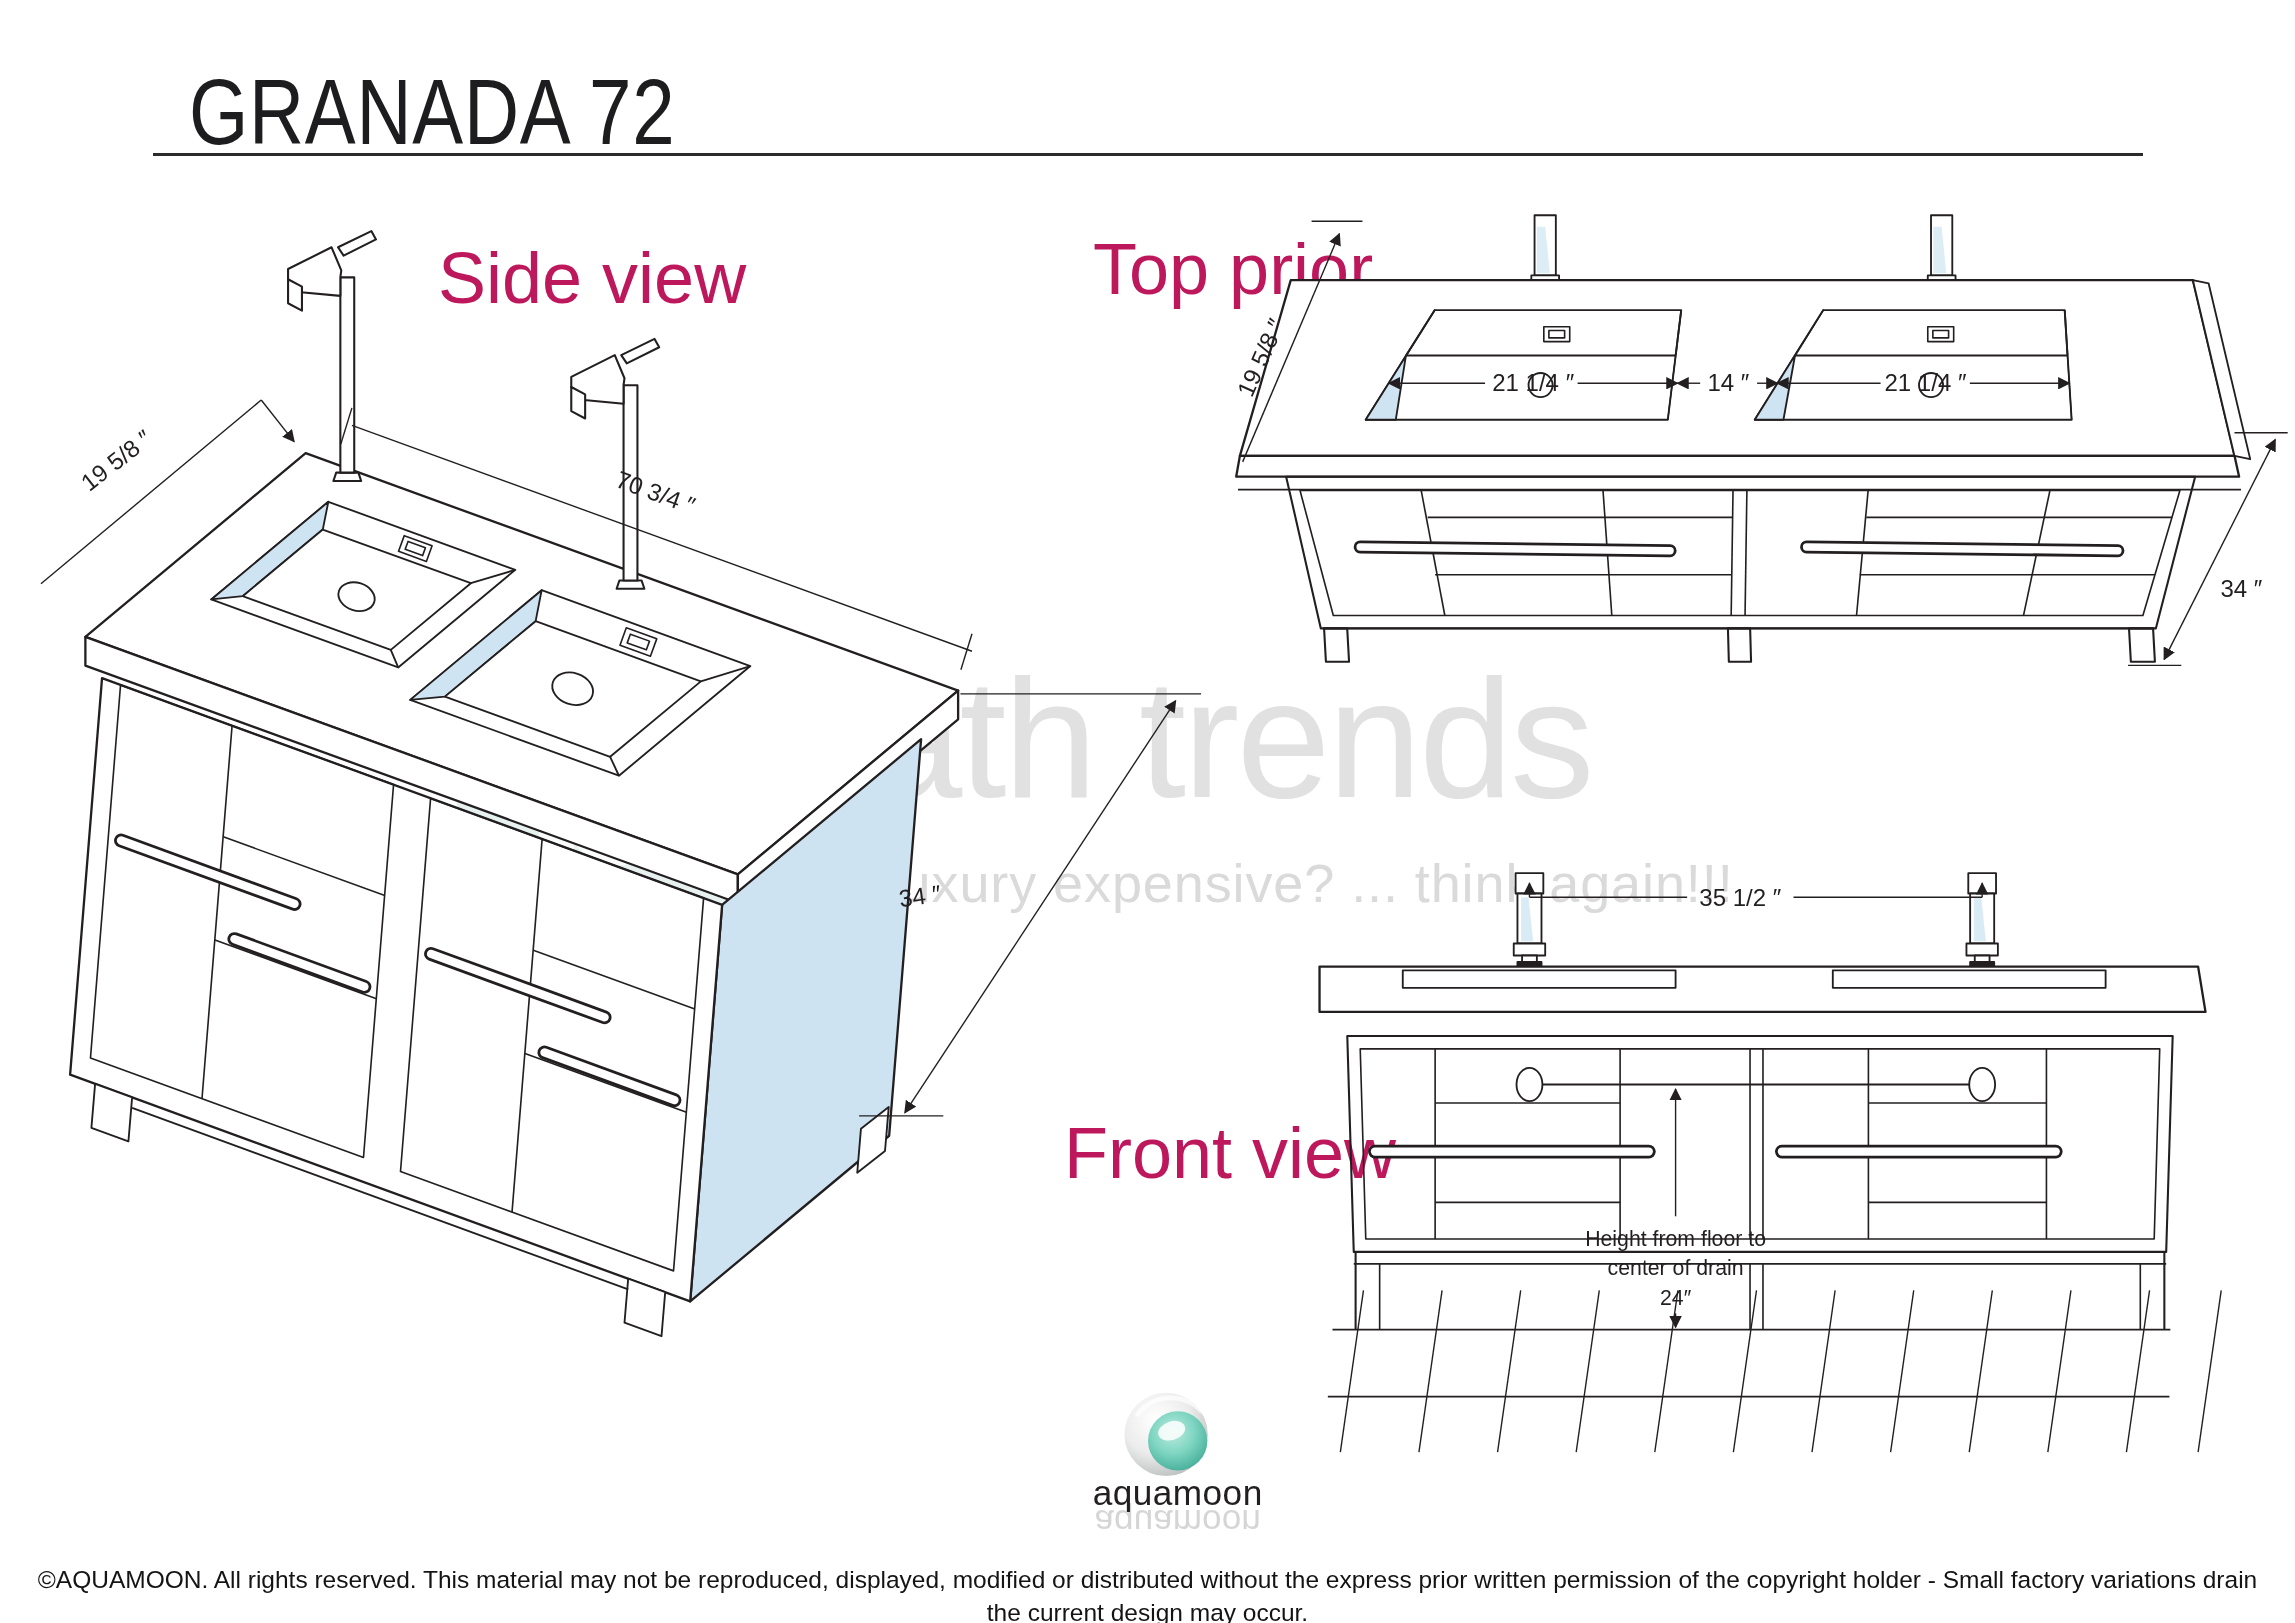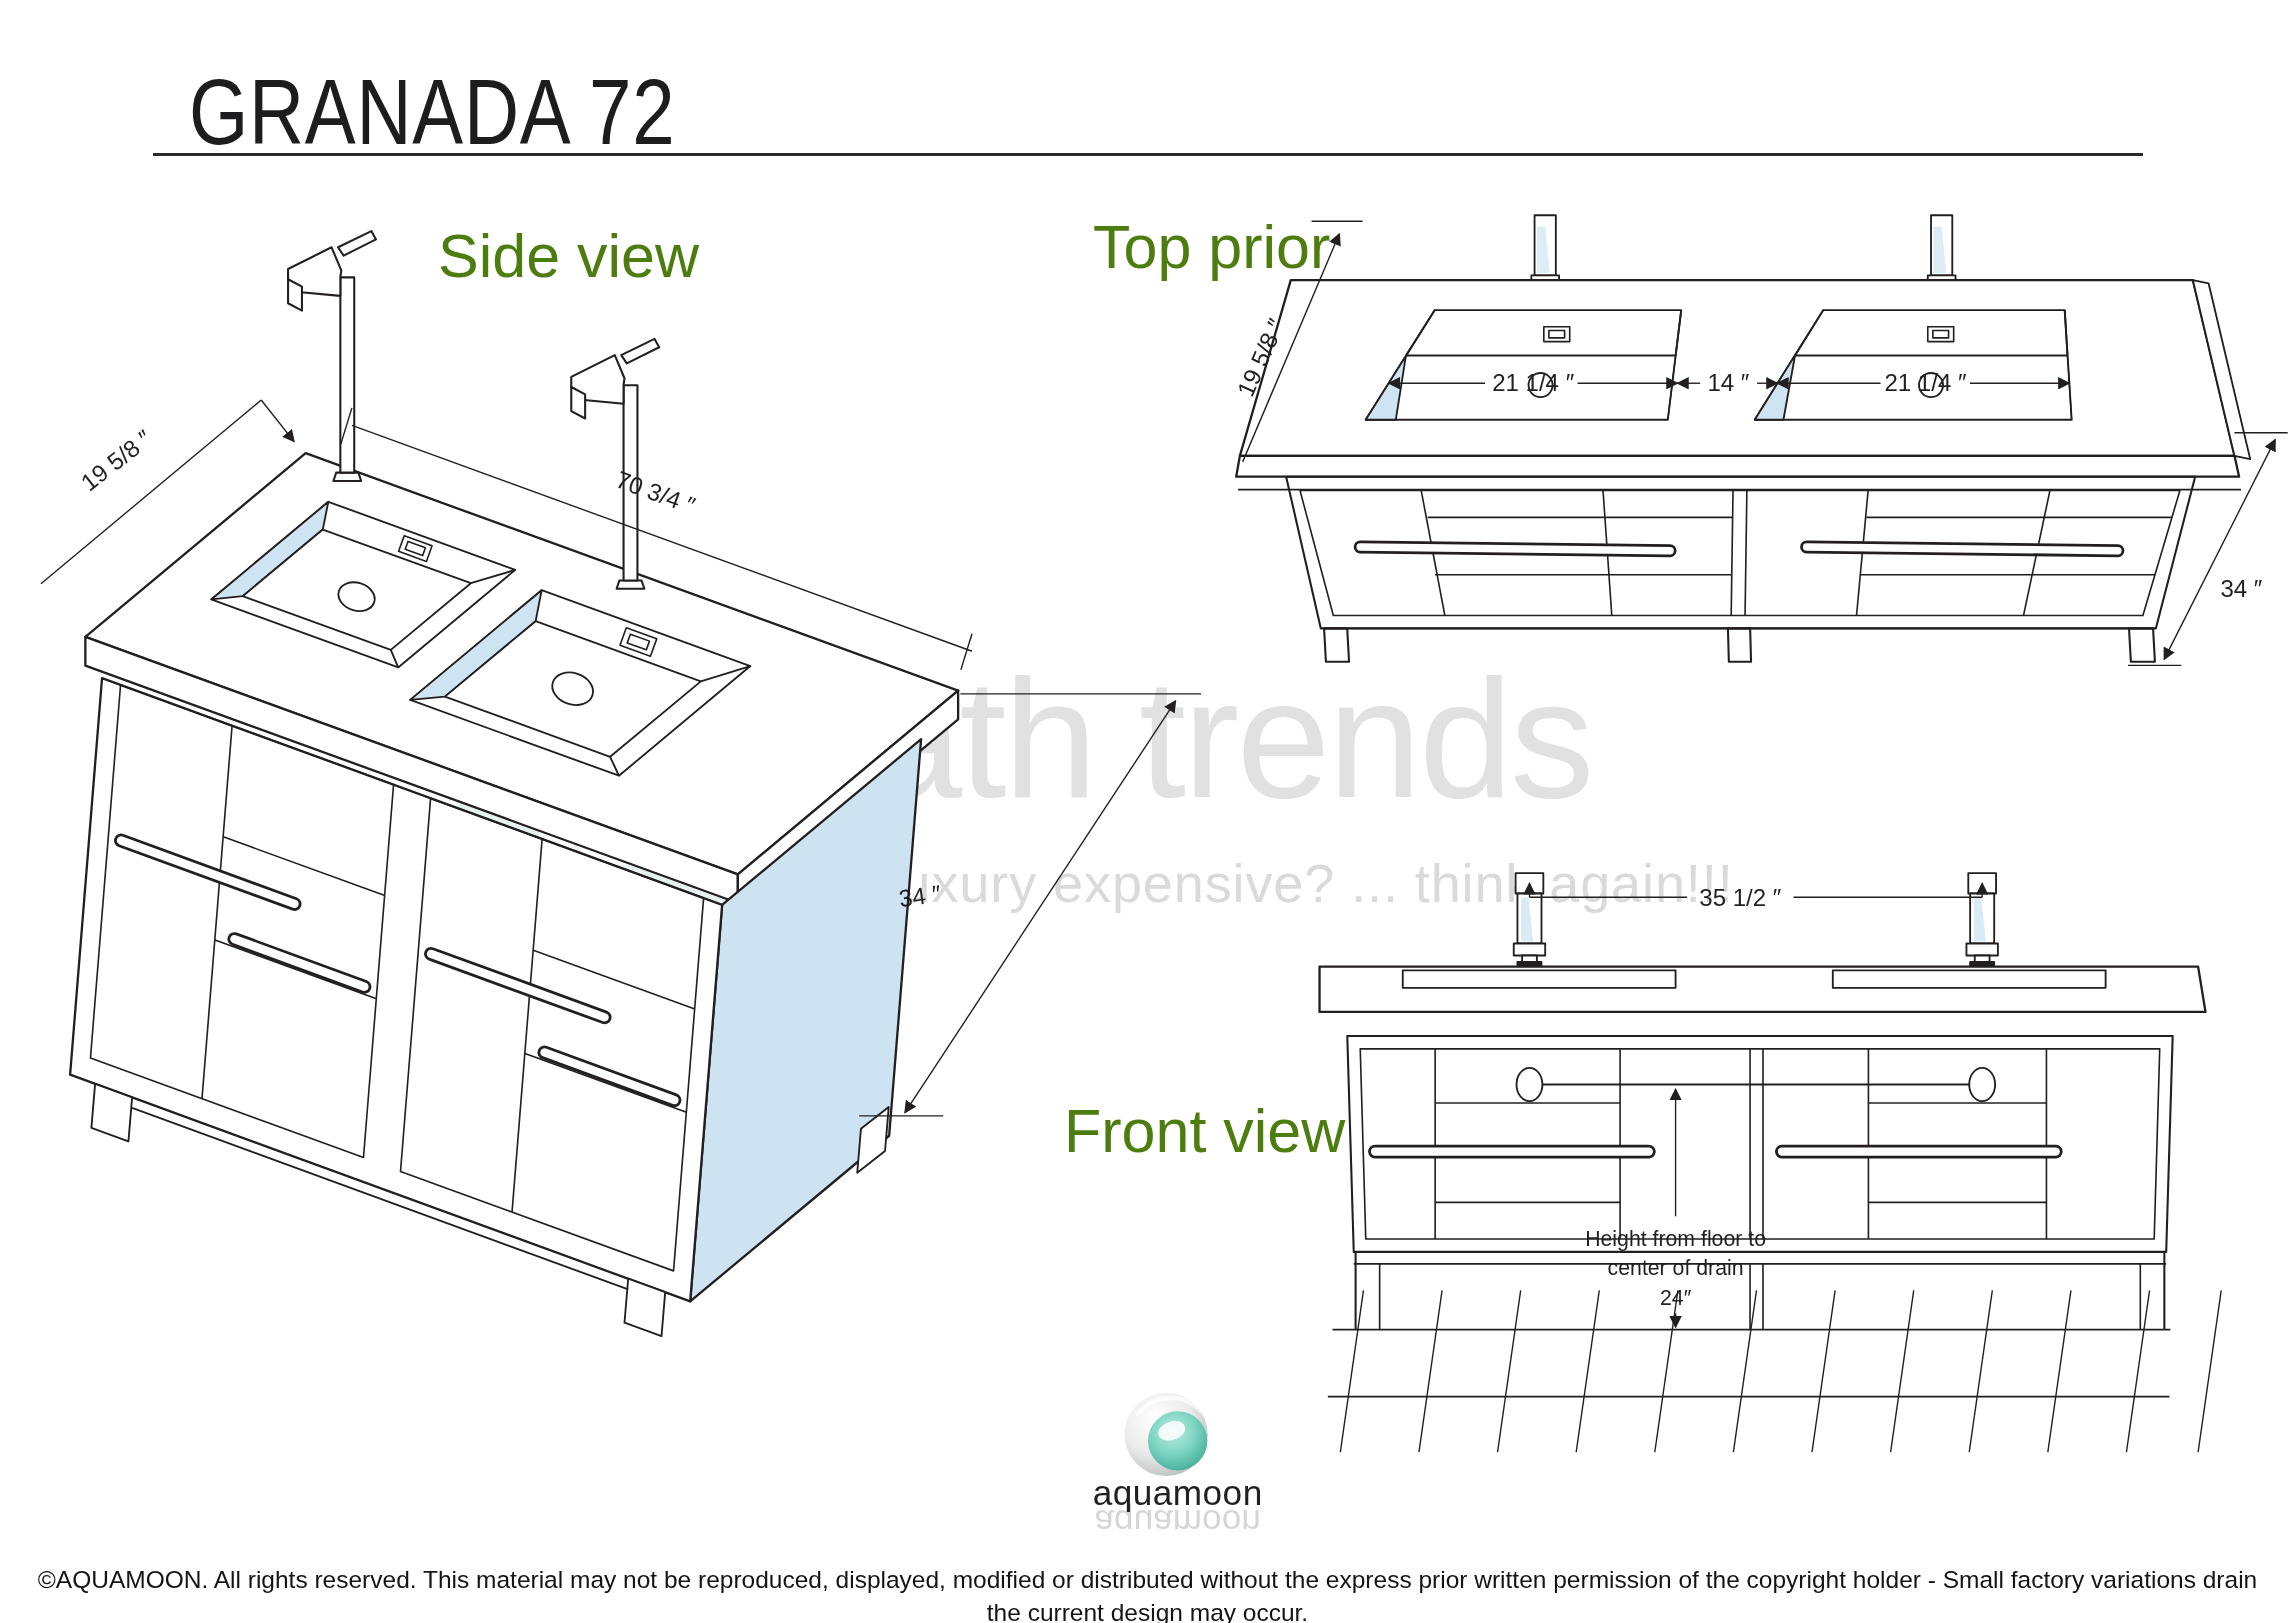--- a/index.html
+++ b/index.html
@@ -2,21 +2,21 @@
 <html style="font-size:7.4px"><head>
 <meta charset="utf-8">
 <style>
   html,body{margin:0;padding:0;background:#fff;}
   body{width:2295px;height:1623px;position:relative;overflow:hidden;
        font-family:"Liberation Sans", sans-serif;color:#231f20;}
   .abs{position:absolute;}
   #page-title{left:189px;top:59px;font-size:93px;font-weight:400;letter-spacing:0.9px;
               color:#1d1d1f;transform:scaleX(0.82);transform-origin:left top;white-space:nowrap;}
   #title-rule{left:153px;top:153px;width:1990px;height:2.8px;background:#2b2b2b;}
-  .view-label{font-size:61px;font-weight:400;color:#4d7c0f;white-space:nowrap;}
+  .view-label{font-size:72px;font-weight:400;color:#be185d;white-space:nowrap;margin-top:16px;}
   #side-label{left:438px;top:221px;}
   #top-label{left:1093px;top:212px;}
   #front-label{left:1064px;top:1096px;}
   
   #wm-circle{left:456px;top:604px;width:366px;height:366px;border-radius:50%;
              background:#e7f1f0;}
   #wm-bt{left:472px;top:625px;width:333px;text-align:center;font-size:259px;font-weight:700;
          color:#fbfdfd;letter-spacing:-4.6px;}
   #wm-brand{left:777px;top:641px;font-size:169px;font-weight:400;color:#e1e1e1;
             letter-spacing:-2.8px;white-space:nowrap;}

